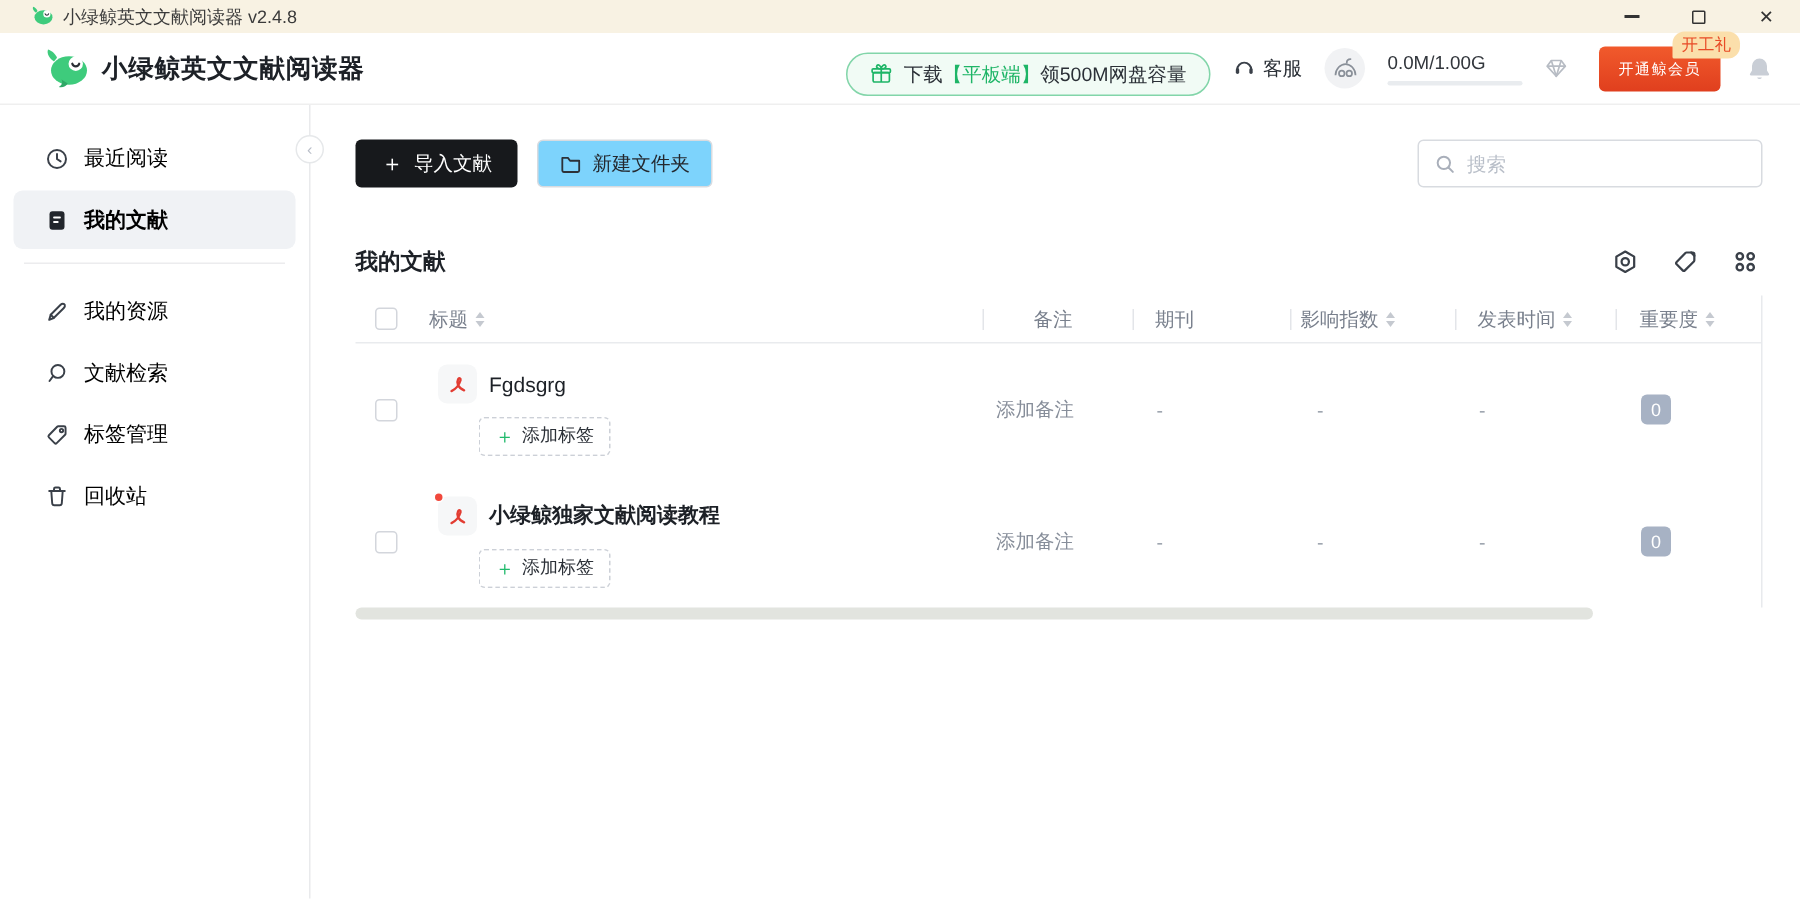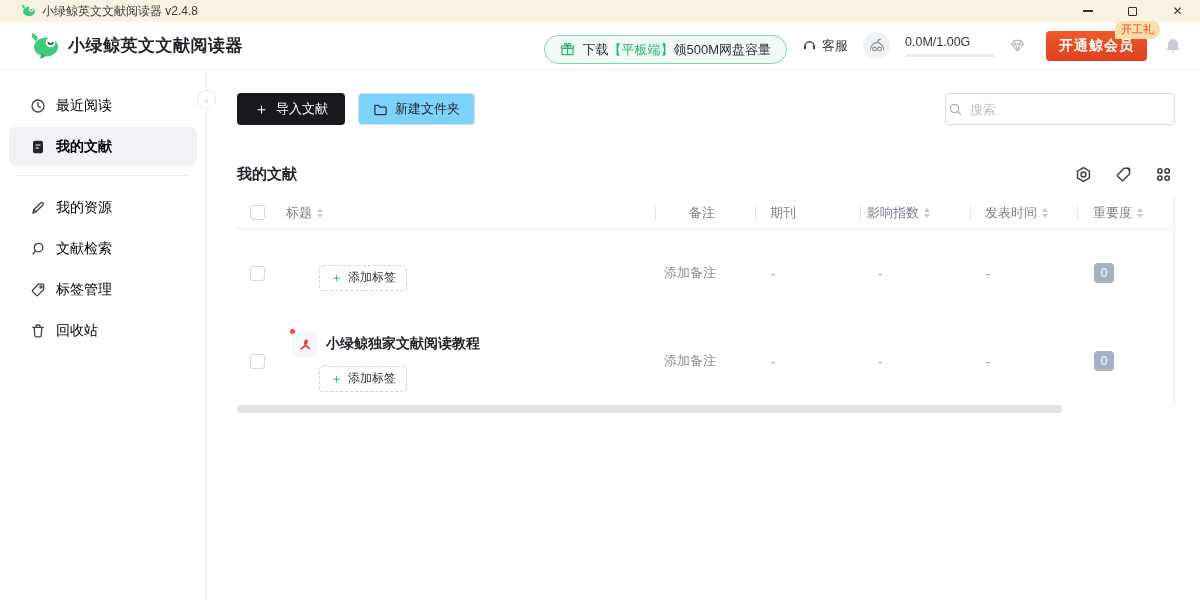--- a/index.html
+++ b/index.html
@@ -23,40 +23,40 @@
   .app-name { font-size:17px; font-weight:700; color:#1d2127; margin-left:8px; letter-spacing:0.5px; }
   .header-right { margin-left:auto; display:flex; align-items:center; gap:15px; }
   .download-pill { display:flex; align-items:center; gap:7px; height:29px; padding:0 15px; background:#f1fbf5; border:1px solid #82d5a9; border-radius:15px; font-size:13px; color:#2a2f36; cursor:pointer; white-space:nowrap;margin-top:8px; }
   .download-pill .hl { color:#1eb567; }
   .support { display:flex; align-items:center; gap:5px; font-size:13px; color:#2a2f36; cursor:pointer; }
   .avatar { width:27px; height:27px; border-radius:50%; background:#f1f2f4; display:flex; align-items:center; justify-content:center; }
   .storage { width:90px; }
   .storage-text { font-size:12.5px; color:#33373d; white-space:nowrap; }
   .storage-bar { height:3px; background:#e9ecef; border-radius:2px; margin-top:5px; }
   .vip-wrap { position:relative; margin-left:6px; }
-  .vip-btn { height:30px; padding:0 13px; border:none; border-radius:4px; background:linear-gradient(180deg,#f15a2c,#e03f1e); color:#fff; font-size:14px; font-weight:700; letter-spacing:1px; cursor:pointer; font-family:inherit; }
+  .vip-btn { height:30px; padding:0 13px; border:none; border-radius:4px; background:linear-gradient(180deg,#f15a2c,#e03f1e); color:#fff; font-size:10px; font-weight:400; letter-spacing:1px; cursor:pointer; font-family:inherit; }
   .vip-badge { position:absolute; top:-10px; right:-13px; background:#fbdfab; color:#e84b26; font-size:11px; padding:1px 6px 2px; border-radius:8px 8px 8px 1px; white-space:nowrap; }
   .bell { margin-left:2px; display:flex; cursor:pointer; }
 
   
   .body { display:flex; height:529px; position:relative; }
   .sidebar { width:207px; flex-shrink:0; border-right:1px solid #e9eaec; padding-top:16px; position:relative; background:#fff; }
   .side-item { height:39px; display:flex; align-items:center; gap:10px; padding-left:21px; margin:0 9px 2px; border-radius:6px; font-size:14px; color:#000000; cursor:pointer; }
   .side-item svg { flex-shrink:0; }
   .side-item.active { background:#f0f2f5; font-weight:700; }
   .side-divider { height:1px; background:#ececee; margin:9px 16px 12px; }
   .collapse-btn { position:absolute; right:-10px; top:20px; width:19px; height:19px; border-radius:50%; background:#fff; border:1px solid #e6e8ea; display:flex; align-items:center; justify-content:center; color:#b9bec8; font-size:11px; cursor:pointer; z-index:5; }
 
   .main { flex:1; padding:23px 25px 0 30px; }
 
   .toolbar { display:flex; align-items:center; height:32px; }
   .btn-import { display:flex; align-items:center; gap:7px; height:32px; padding:0 17px; background:#17191c; color:#fff; border:none; border-radius:4px; font-size:13px; cursor:pointer; font-family:inherit; }
   .btn-import .plus { font-size:15px; font-weight:400; }
   .btn-folder { display:flex; align-items:center; gap:7px; height:32px; padding:0 14px; margin-left:13px; background:#7dd3fc; color:#24282e; border:1px solid #d8dbe0; border-radius:4px; font-size:13px; cursor:pointer; font-family:inherit; }
-  .search-box { margin-left:auto; width:230px; height:32px; border:1px solid #d8dbe0; border-radius:4px; display:flex; align-items:center; padding:0 2px; gap:7px; background:#fff; }
+  .search-box { margin-left:auto; width:230px; height:32px; border:1px solid #d8dbe0; border-radius:4px; display:flex; align-items:center; padding:0 10px; gap:7px; background:#fff; }
   .search-box input { border:none; outline:none; flex:1; font-size:13px; color:#333; font-family:inherit; min-width:0; }
   .search-box input::placeholder { color:#b9bfc9; }
 
   .section-head { margin-top:40px; display:flex; align-items:center; height:18px; }
   .section-title { font-size:15px; font-weight:700; color:#1d2127; }
   .section-icons { margin-left:auto; display:flex; align-items:center; gap:23px; padding-right:3px; }
   .section-icons span { display:flex; cursor:pointer; }
 
   .table { margin-top:14px; border-right:1px solid #e8eaed; }
   .thead { display:flex; align-items:center; height:32px; border-bottom:1px solid #e9ebee; color:#79808d; font-size:13px; }
@@ -317,20 +317,28 @@
                 <i class="up"></i>
                 <i class="dn"></i>
               </span>
           </div>
         </div>
 
         <div class="trow">
           <div class="cell c1">
             <span class="checkbox"></span>
             <div class="doc">
+              <div class="doc-top">
+                <span class="doc-icon">
+                  <svg width="16" height="16" viewBox="0 0 16 16" fill="none" stroke="#e23c32" stroke-width="1.6" stroke-linecap="round">
+                    <path d="M4 12.7c2.6-1.1 5.2-4.2 6-7.2.3-1.2-1-1.8-1.6-.7-1.1 2.1-.3 5.6 4 7.4"></path>
+                  </svg>
+                </span>
+                <span class="doc-title">Fgdsgrg</span>
+              </div>
               <button class="tag-btn">
                 <span class="plus">＋</span>
                 <span>添加标签</span>
               </button>
             </div>
           </div>
           <div class="cell c2">
               <span class="note">添加备注</span>
             </div>
           <div class="cell c3">

